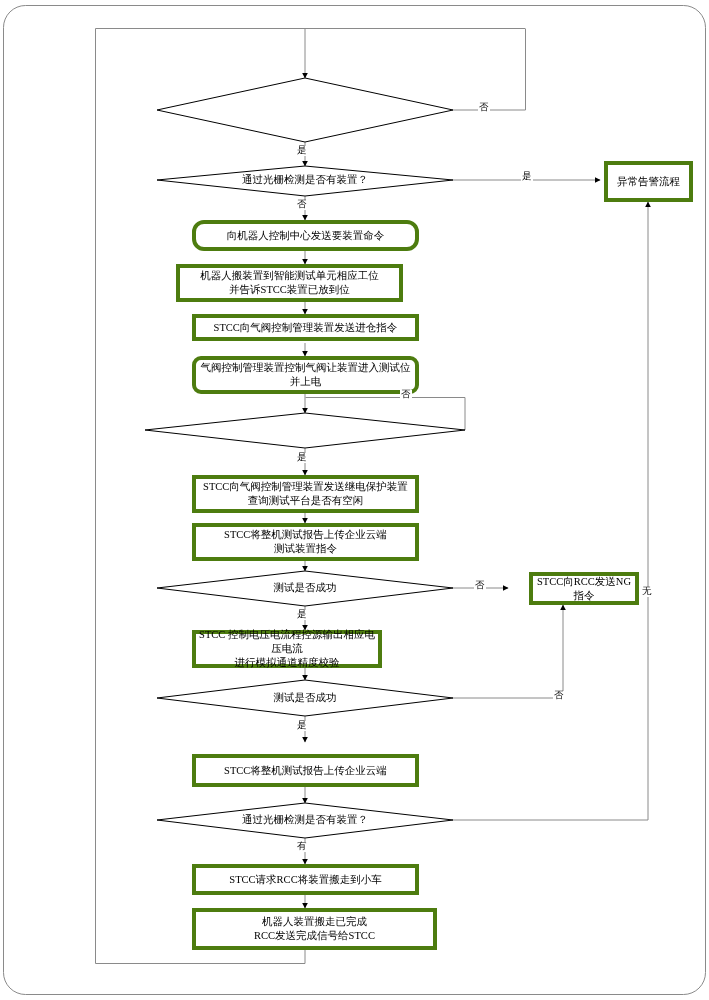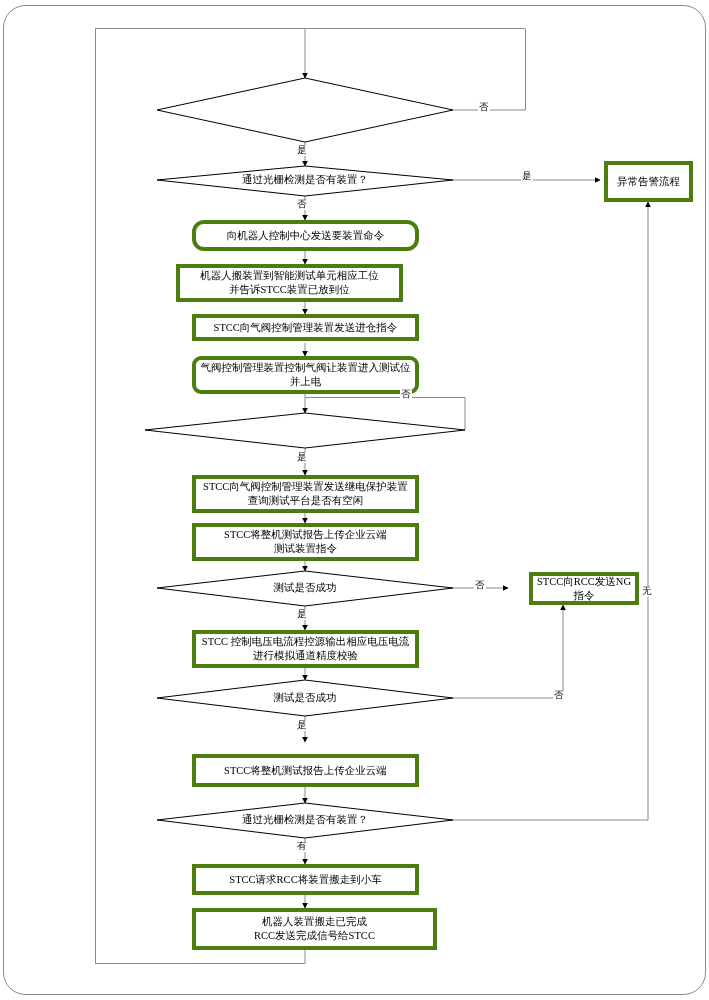--- a/index.html
+++ b/index.html
@@ -153,21 +153,21 @@
 
   <div class="node proc" style="left:192px; top:356px; width:227px; height:38px;border-radius:9px;">气阀控制管理装置控制气阀让装置进入测试位
 并上电</div>
 
   <div class="node proc" style="left:192px; top:475px; width:227px; height:38px;">STCC向气阀控制管理装置发送继电保护装置
 查询测试平台是否有空闲</div>
 
   <div class="node proc" style="left:192px; top:523px; width:227px; height:38px;">STCC将整机测试报告上传企业云端
 测试装置指令</div>
 
-  <div class="node proc" style="left:192px; top:630px; width:227px; height:38px;">STCC 控制电压电流程控源输出相应电压电流
+  <div class="node proc" style="left:192px; top:630px; width:190px; height:38px;">STCC 控制电压电流程控源输出相应电压电流
 进行模拟通道精度校验</div>
 
   <div class="node proc" style="left:192px; top:742px; width:227px; height:33px;margin-top:12px;">STCC将整机测试报告上传企业云端</div>
 
   <div class="node proc" style="left:192px; top:864px; width:227px; height:31px;">STCC请求RCC将装置搬走到小车</div>
 
   <div class="node proc" style="left:192px; top:908px; width:245px; height:42px;">机器人装置搬走已完成
 RCC发送完成信号给STCC</div>
 
   <div class="node proc" style="left:604px; top:161px; width:89px; height:41px;">异常告警流程</div>

